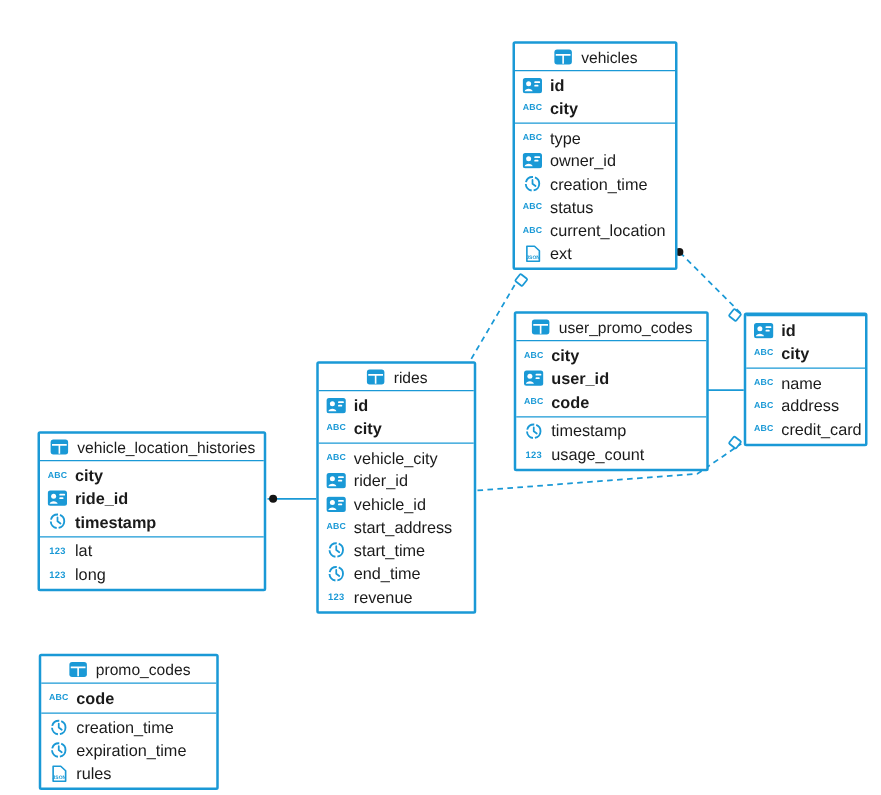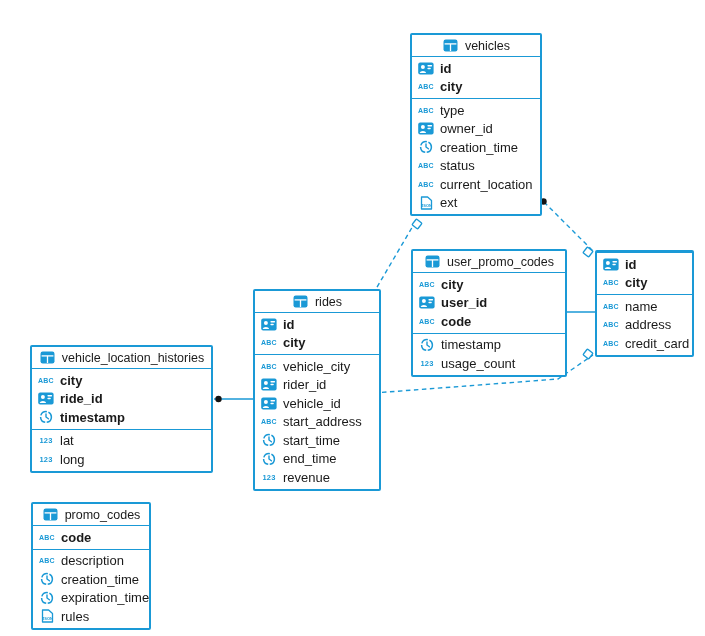--- a/index.html
+++ b/index.html
@@ -349,43 +349,39 @@
           <div class="t-row">
             <span class="f-ic txt-ic num">123</span>
             <span>lat</span>
           </div>
           <div class="t-row">
             <span class="f-ic txt-ic num">123</span>
             <span>long</span>
           </div>
         </div>
       </div>
-      <div class="db-table" style="left: 31px; top: 502px; width: 120px;">
+      <div class="db-table" style="left: 31px; top: 523px; width: 144px;">
         <div class="t-head">
           <span class="f-ic">
             <svg width="15" height="13" viewBox="0 0 15 13">
               <rect x="0.5" y="0.5" width="14" height="12" rx="2.2" fill="#1a99d6"></rect>
               <line x1="1.6" y1="4.9" x2="13.4" y2="4.9" stroke="#fff" stroke-width="1.3"></line>
               <line x1="7.5" y1="4.9" x2="7.5" y2="12" stroke="#fff" stroke-width="1.3"></line>
             </svg>
           </span>
           <span>promo_codes</span>
         </div>
         <div class="t-sec">
           <div class="t-row pk">
             <span class="f-ic txt-ic">ABC</span>
             <span>code</span>
           </div>
         </div>
         <div class="t-sec">
           <div class="t-row">
-            <span class="f-ic txt-ic">ABC</span>
-            <span>description</span>
-          </div>
-          <div class="t-row">
             <span class="f-ic">
               <svg width="14" height="14" viewBox="0 0 14 14">
                 <circle cx="7" cy="7" r="5.4" fill="none" stroke="#1a99d6" stroke-width="1.5" stroke-dasharray="7.5 1.6"></circle>
                 <path d="M7 3.9 V7 L9.4 8.8" fill="none" stroke="#1a99d6" stroke-width="1.4" stroke-linecap="round" stroke-linejoin="round"></path>
               </svg>
             </span>
             <span>creation_time</span>
           </div>
           <div class="t-row">
             <span class="f-ic">

